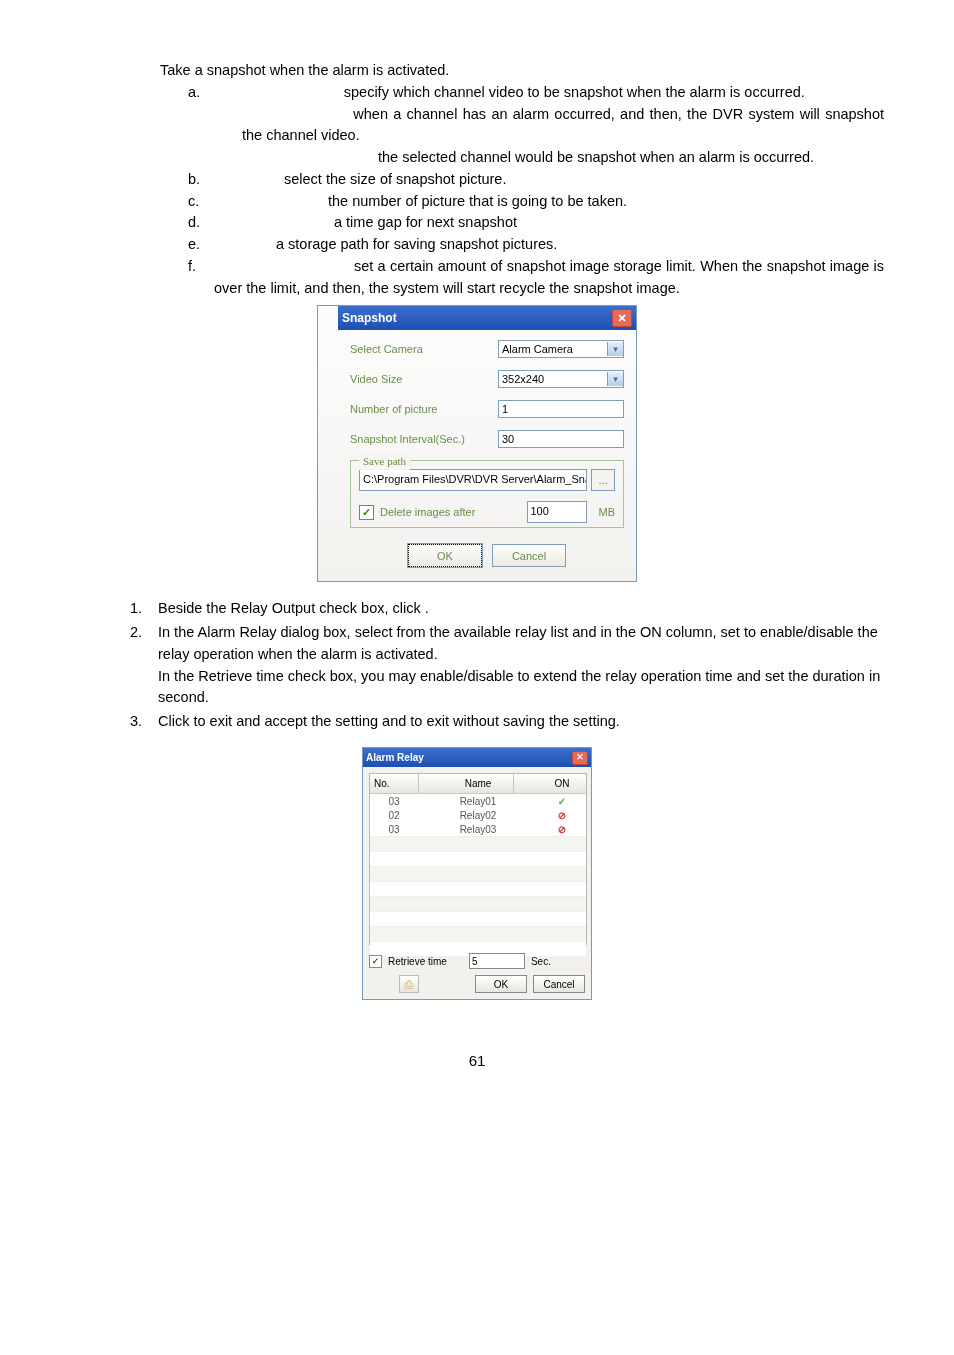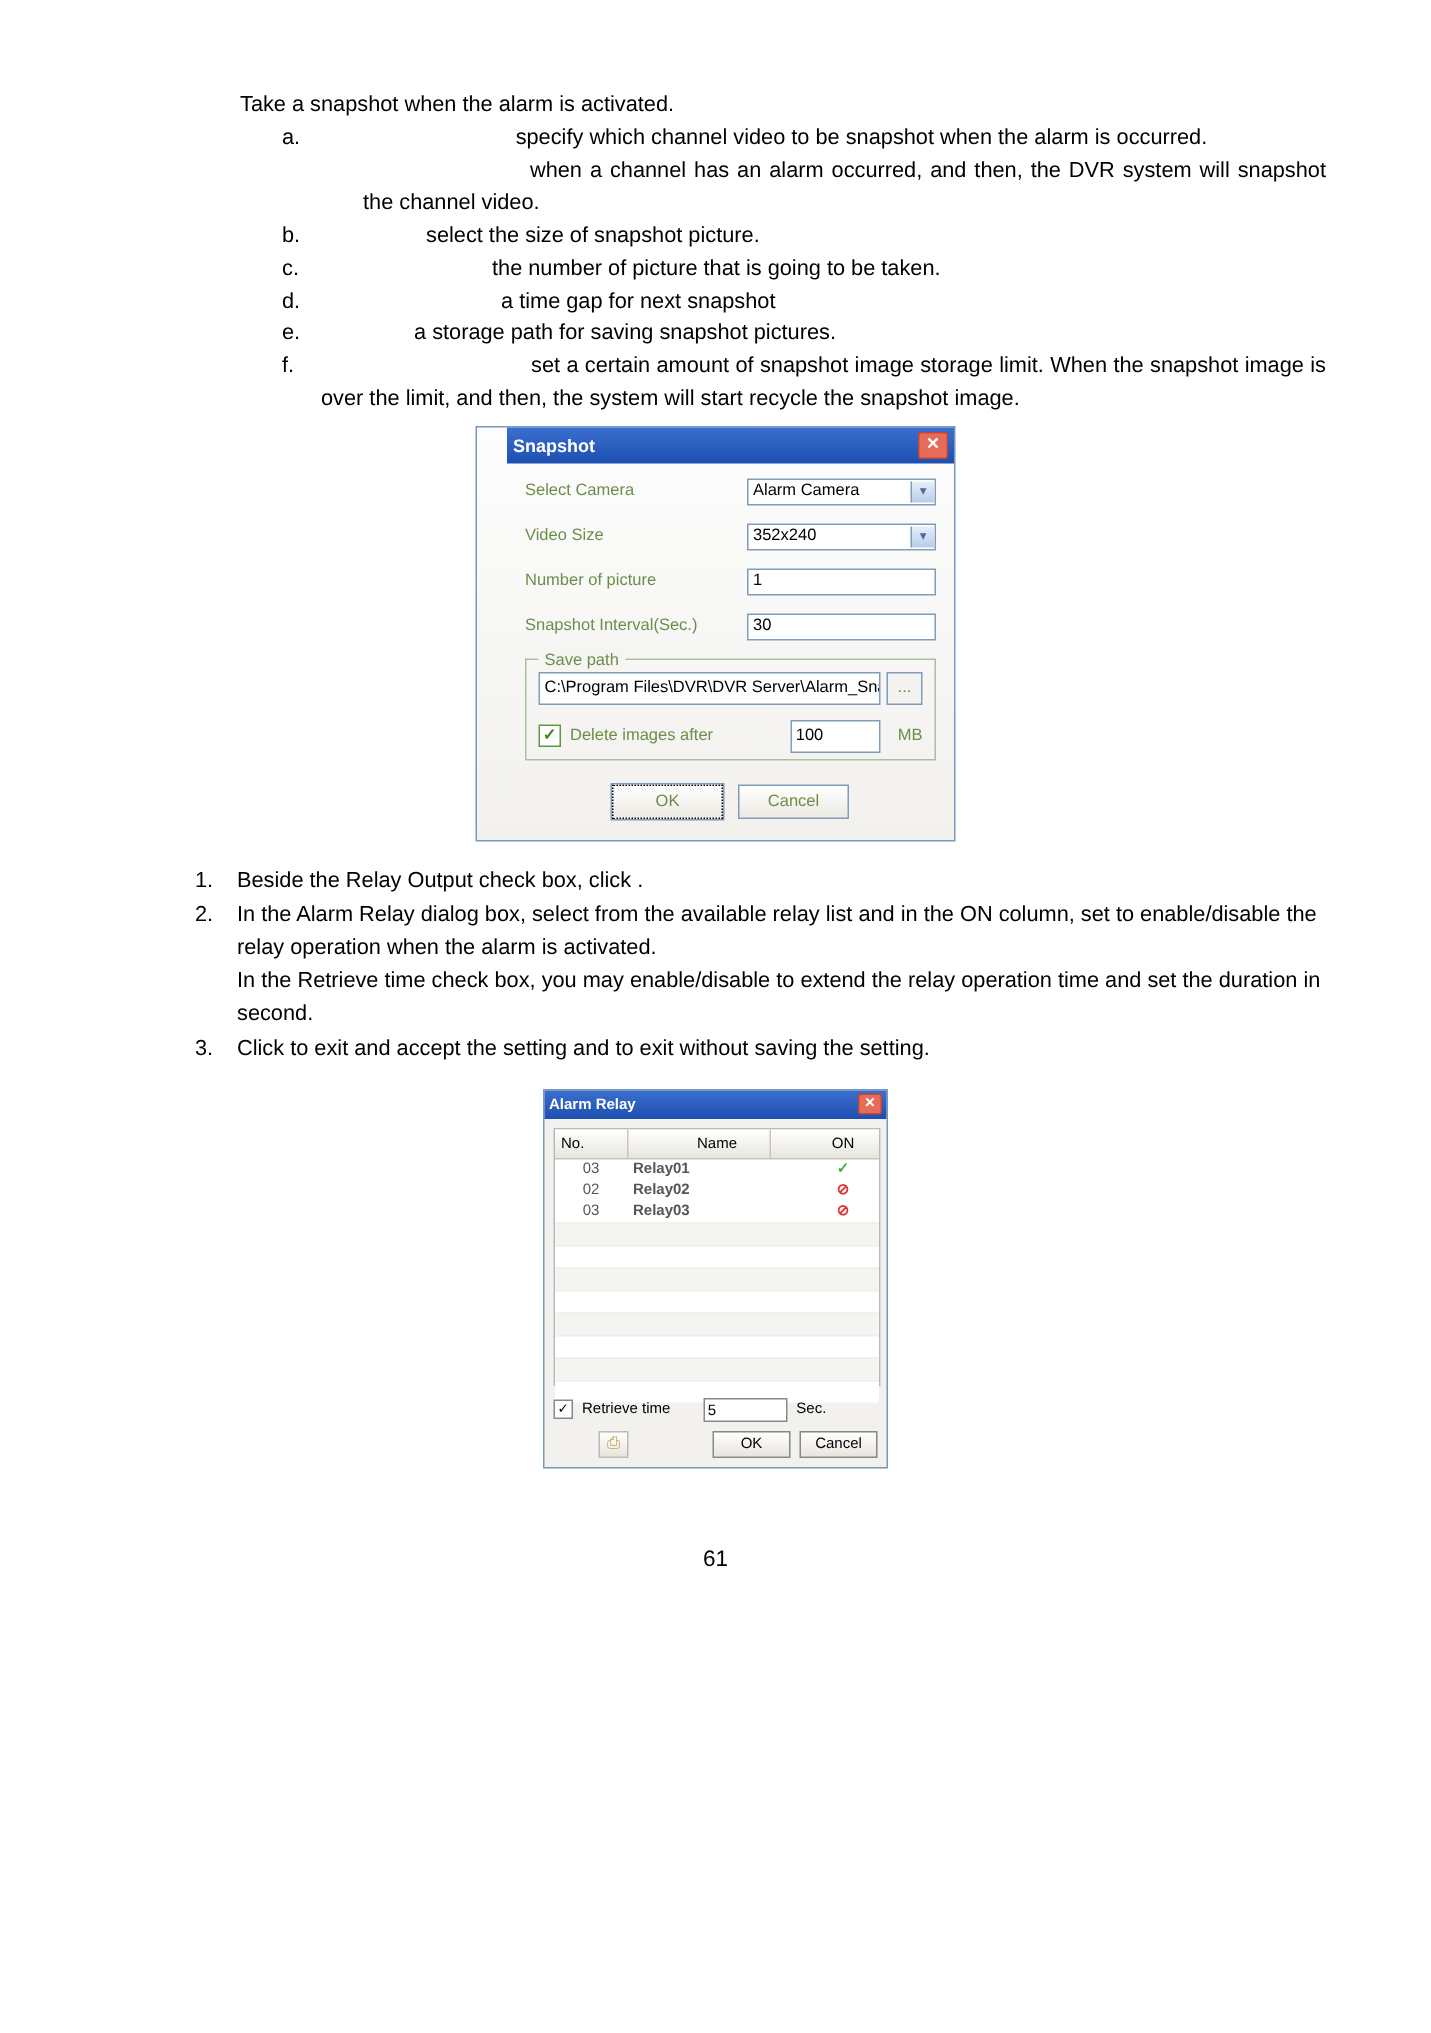--- a/index.html
+++ b/index.html
@@ -85,20 +85,21 @@
     margin-bottom: 8px;
     position:relative;
   }
   .fieldset-legend {
     position:absolute;
     top:-8px; left:8px;
     background: #f6f5f2;
     padding: 0 4px;
     color:#6b8e4a;
     font-size:11px;
+    font-family:Liberation Serif, serif;
   }
   .path-row { display:flex; align-items:center; gap:4px; margin-bottom:10px; }
   .path-field { flex:1; border:1px solid #7f9db9; background:#fff; height:18px; padding:1px 3px; font-size:11px; color:#000; overflow:hidden; white-space:nowrap; }
   .browse-btn { width:22px; height:20px; border:1px solid #7f9db9; background:#f4f3f0; font-size:11px; display:flex; align-items:center; justify-content:center; }
   .chk-row { display:flex; align-items:center; gap:6px; }
   .checkbox {
     width:13px; height:13px; border:1px solid #5b9a3e; background:#fff;
     display:flex; align-items:center; justify-content:center;
     color:#3a8a1f; font-size:11px; font-weight:bold;
   }
@@ -134,21 +135,21 @@
   .relay-table { width:100%; border:1px solid #b9b9b9; background:#fff; height:170px; }
   .relay-header { display:flex; background:linear-gradient(#fff,#e7e5dd); border-bottom:1px solid #c8c6bf; font-size:10px;gap:24px; }
   .relay-header > div { padding:2px 4px; border-right:1px solid #c8c6bf; }
   .col-no { width:40px; }
   .col-name { flex:1; text-align:center; }
   .col-on { width:40px; text-align:center; border-right:none !important; }
   .relay-rows { font-size:10px; color:#555; }
   .relay-row { display:flex; height:14px; align-items:center; }
   .relay-row > div { padding:0 4px; }
   .relay-row .col-no { width:40px; text-align:center; }
-  .relay-row .col-name { flex:1; text-align:left;font-weight:bold; }
+  .relay-row .col-name { flex:1; text-align:center; }
   .relay-row .col-on { width:40px; text-align:center; }
   .icon-check { color:#3bb13b; font-weight:bold; }
   .icon-no { color:#d33; font-weight:bold; }
   .relay-stripe { background:#f4f4f0; height:14px; border-top:1px solid #eee; }
   .relay-bottom { display:flex; align-items:center; gap:6px; margin-top:8px; font-size:10px; }
   .relay-chk { width:11px; height:11px; border:1px solid #888; background:#fff; display:flex; align-items:center; justify-content:center; font-size:9px; }
   .relay-input { width:50px; height:14px; border:1px solid #888; background:#fff; padding:0 2px; font-size:10px; }
   .relay-btns { display:flex; justify-content:flex-end; gap:6px; margin-top:6px; align-items:center; }
   .relay-btn { width:50px; height:16px; border:1px solid #888; background:linear-gradient(#fff,#e7e5dd); font-size:10px; display:flex; align-items:center; justify-content:center; }
   .relay-icon { width:18px; height:16px; border:1px solid #bbb; background:linear-gradient(#fff,#e7e5dd); display:flex; align-items:center; justify-content:center; color:#c0a050; font-size:11px; margin-right:auto; margin-left:30px;}
@@ -163,20 +164,24 @@
     <div class="row">
       <div class="letter">a.</div>
       <div class="text" style="padding-left:80px; text-indent:-80px;">
         <span style="visibility:hidden;">XXXXXXXXXXXXX</span>
         <span>specify which channel video to be snapshot when the alarm is occurred.</span>
       </div>
     </div>
     <div style="margin-left:54px; text-align:justify;">
       <span style="display:inline-block; width:106px;"></span>
       <span>when a channel has an alarm occurred, and then, the DVR system will snapshot the channel video.</span>
+    </div>
+    <div style="margin-left:26px; text-align:justify;">
+      <span style="display:inline-block; width:160px;"></span>
+      <span>the selected channel would be snapshot when an alarm is occurred.</span>
     </div>
 
     <div class="row">
       <div class="letter">b.</div>
       <div class="text"><span style="display:inline-block; width:70px;"></span><span>select the size of snapshot picture.</span></div>
     </div>
     <div class="row">
       <div class="letter">c.</div>
       <div class="text"><span style="display:inline-block; width:114px;"></span><span>the number of picture that is going to be taken.</span></div>
     </div>

